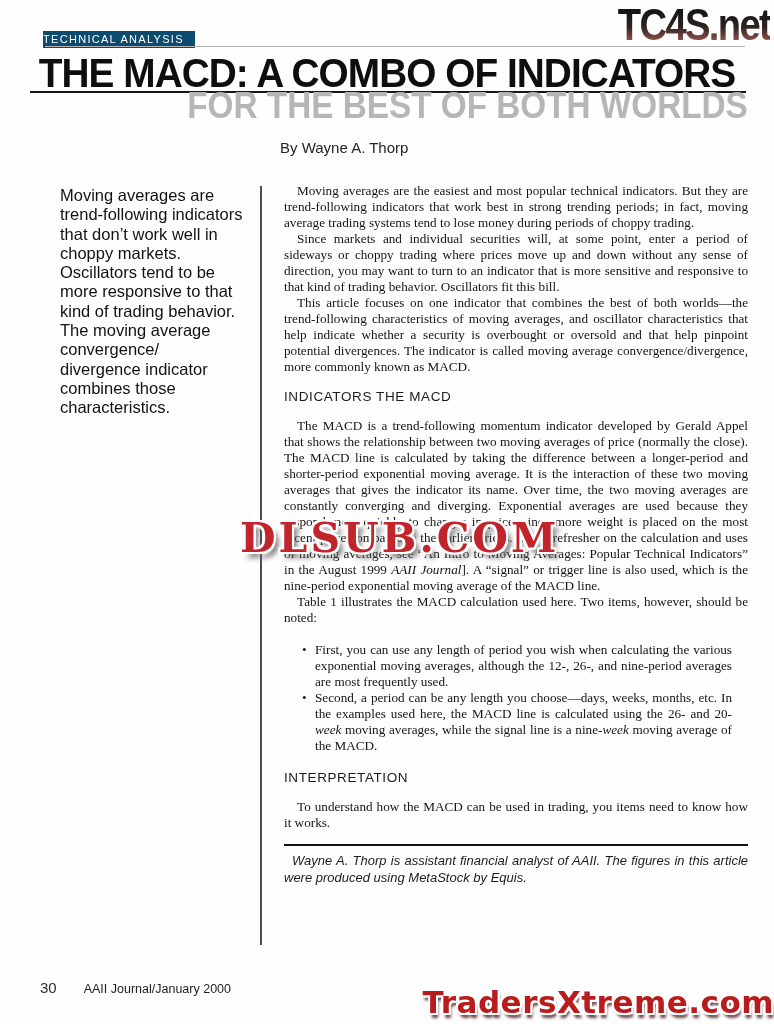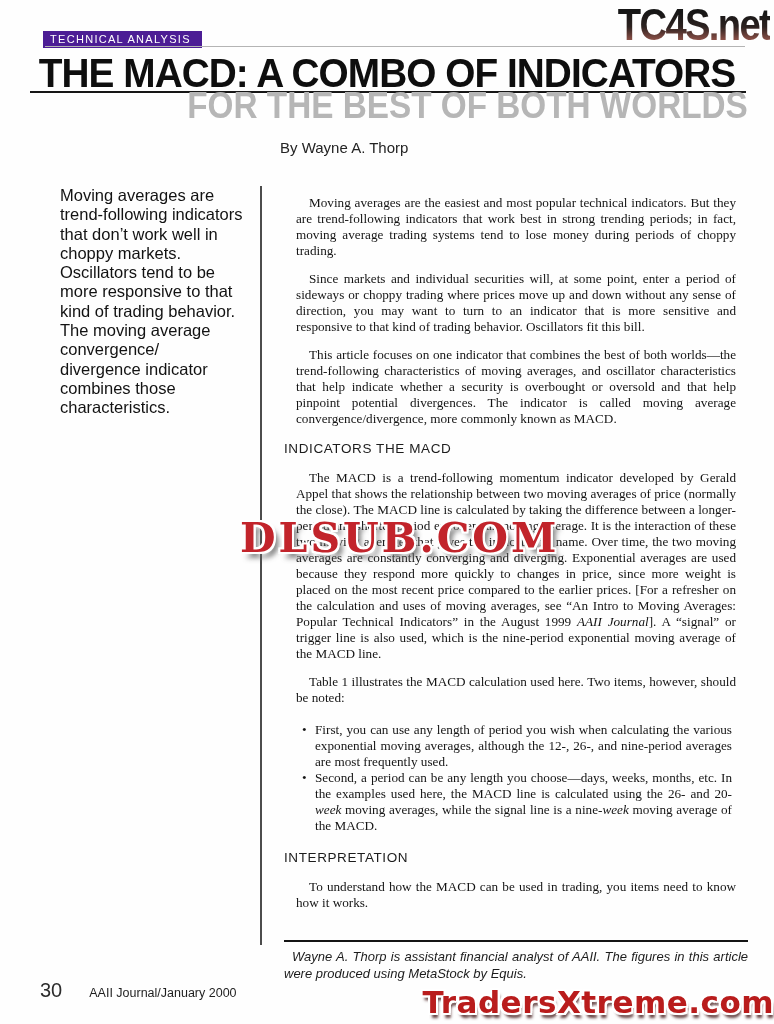--- a/index.html
+++ b/index.html
@@ -10,24 +10,24 @@
     margin: 0 auto;
     background: #fefefe;
     overflow: hidden;
     font-family: "Liberation Serif", serif;
     color: #141414;
   }
 
   
   .section-bar {
     position: absolute; left: 43px; top: 31px;
-    background: #4c1d95; color: #fff;
+    background: #0c4a6e; color: #fff;
     font: 400 11px/16px "Liberation Sans", sans-serif;
     letter-spacing: 1.3px;
-    padding: 0 11px 0 7px; height: 17px;
+    padding: 0 11px 0 0; height: 17px;
   }
   .header-line {
     position: absolute; left: 45px; top: 46px;
     width: 700px; height: 1px; background: #b4b4b4;
   }
   .tc4s {
     position: absolute; right: 4px; top: 2px;
     font: 700 45px/1 "Liberation Sans", sans-serif;
     letter-spacing: -2px;
     transform: scaleX(0.85); transform-origin: 100% 0;
@@ -70,32 +70,32 @@
     position: absolute; left: 260px; top: 186px;
     width: 2px; height: 759px; background: #4c4c4c;
   }
 
   
   .main {
     position: absolute; left: 284px; top: 183px; width: 464px;
     font-size: 13.2px; line-height: 16px;
     text-align: justify;
   }
-  .main p { margin: 12px; text-indent: 13px; }
+  .main p { margin: 0; text-indent: 13px; }
   .main h3 {
     font: 400 13.5px/16px "Liberation Sans", sans-serif;
     letter-spacing: 0.6px; color: #1c1c1c;
     margin: 14px 0 13px; text-indent: 0;
   }
   .main ul { list-style: none; margin: 16px; padding: 0 0 0 15px; }
   .main li { position: relative; }
   .main li::before { content: "\2022"; position: absolute; left: -13px; top: 0; }
   .it { font-style: italic; font-family: Liberation Serif, serif; }
   .bio {
-    margin-top: 29px;
+    margin-top: 13px;
     border-top: 2px solid #141414;
     padding-top: 6px;
     font: italic 400 13px/17px "Liberation Sans", sans-serif;
     color: #1c1c1c;
     text-indent: 8px;
     text-align: justify;
   }
 
   
   .watermark {
@@ -121,21 +121,21 @@
       2px 5px 3px rgba(70,28,28,0.85);
     white-space: nowrap;
     margin-left: 19px;
   }
 
   
   .footer-left {
     position: absolute; left: 40px; top: 979px;
     font-family: "Liberation Sans", sans-serif;
   }
-  .pageno { font-size: 20px; color: #2d2d2d; margin-right: 27px; }
+  .pageno { font-size: 15px; color: #2d2d2d; margin-right: 27px; }
   .journal { font-size: 12.5px; color: #1e1e1e; }
 </style>
 </head>
 <body>
 
 <div class="page">
 
   <div class="section-bar">TECHNICAL ANALYSIS</div>
   <div class="header-line"></div>
   <div class="tc4s">TC4S.net</div>

